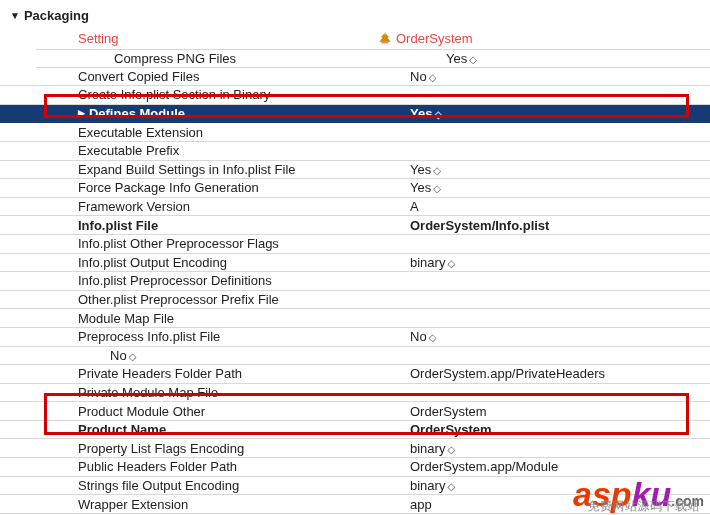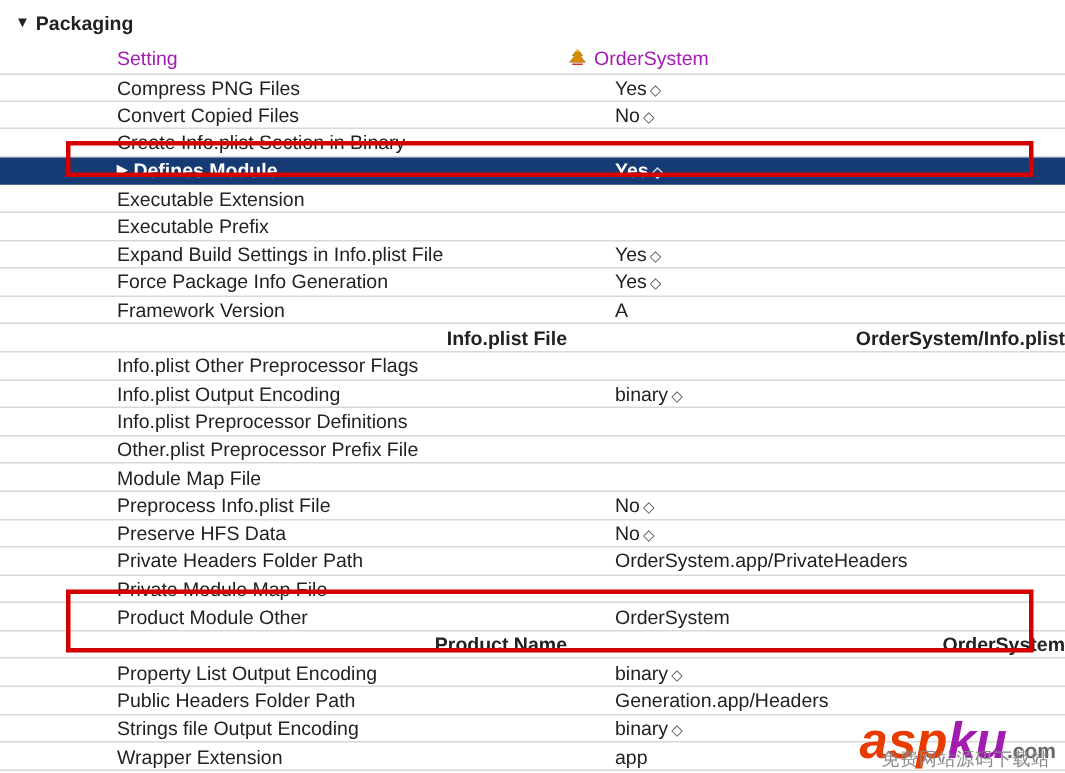--- a/index.html
+++ b/index.html
@@ -21,43 +21,43 @@
   }
   .section-header .triangle {
     font-size: 10px;
     margin-right: 4px;
   }
   .columns-header {
     display: flex;
     padding-left: 78px;
     height: 22px;
     align-items: center;
-    color: #a21caf;
+    color: #ef4444;
     font-size: 13px;
   }
   .col-setting { width: 300px; }
   .col-value-header { display: flex; align-items: center; gap: 4px; }
   .app-icon {
     width: 14px; height: 14px;
     display: inline-flex; align-items: center; justify-content: center;
   }
   .rows-wrapper { position: relative; }
   .row {
     display: flex;
     align-items: center;
     height: 18.6px;
     padding-left: 78px;
     border-bottom: 1px solid #d8d8d8;
     position: relative;
   }
-  .row.first-row { border-top: 1px solid #d8d8d8; }
+  .row.first-row { border-top: 1px solid #d8d8d8; margin-left: 36px; }
   .row .label { width: 300px; }
   .row .value { flex: 1; padding-left: 32px; }
   .row.bold .label,
-  .row.bold .value { font-weight: bold; text-align: right; }
+  .row.bold .value { font-weight: bold; }
   .row.selected {
     background: #163a73;
     color: #fff;
     border-bottom-color: #163a73;
   }
   .row.selected .label { font-weight: bold; display: flex; align-items: center; gap: 4px; }
   .row.selected .value { font-weight: bold; }
   .row .value .stepper,
   .row.selected .value .stepper {
     font-size: 10px;
@@ -182,46 +182,45 @@
     </div>
     <div class="row">
       <div class="label">Module Map File</div>
       <div class="value"><span></span></div>
     </div>
     <div class="row">
       <div class="label">Preprocess Info.plist File</div>
       <div class="value"><span>No</span><span class="stepper">◇</span></div>
     </div>
     <div class="row">
-      <div class="label">Preserve HFS Data</div>
       <div class="value"><span>No</span><span class="stepper">◇</span></div>
     </div>
     <div class="row">
       <div class="label">Private Headers Folder Path</div>
       <div class="value"><span>OrderSystem.app/PrivateHeaders</span></div>
     </div>
     <div class="row">
       <div class="label">Private Module Map File</div>
       <div class="value"><span></span></div>
     </div>
     <div class="row">
       <div class="label">Product Module Other</div>
       <div class="value"><span>OrderSystem</span></div>
     </div>
     <div class="row bold">
       <div class="label">Product Name</div>
       <div class="value"><span>OrderSystem</span></div>
     </div>
     <div class="row">
-      <div class="label">Property List Output Encoding</div>
+      <div class="label">Property List Flags Encoding</div>
       <div class="value"><span>binary</span><span class="stepper">◇</span></div>
     </div>
     <div class="row">
       <div class="label">Public Headers Folder Path</div>
-      <div class="value"><span>Generation.app/Headers</span></div>
+      <div class="value"><span>OrderSystem.app/Module</span></div>
     </div>
     <div class="row">
       <div class="label">Strings file Output Encoding</div>
       <div class="value"><span>binary</span><span class="stepper">◇</span></div>
     </div>
     <div class="row">
       <div class="label">Wrapper Extension</div>
       <div class="value"><span>app</span></div>
     </div>
   </div>

